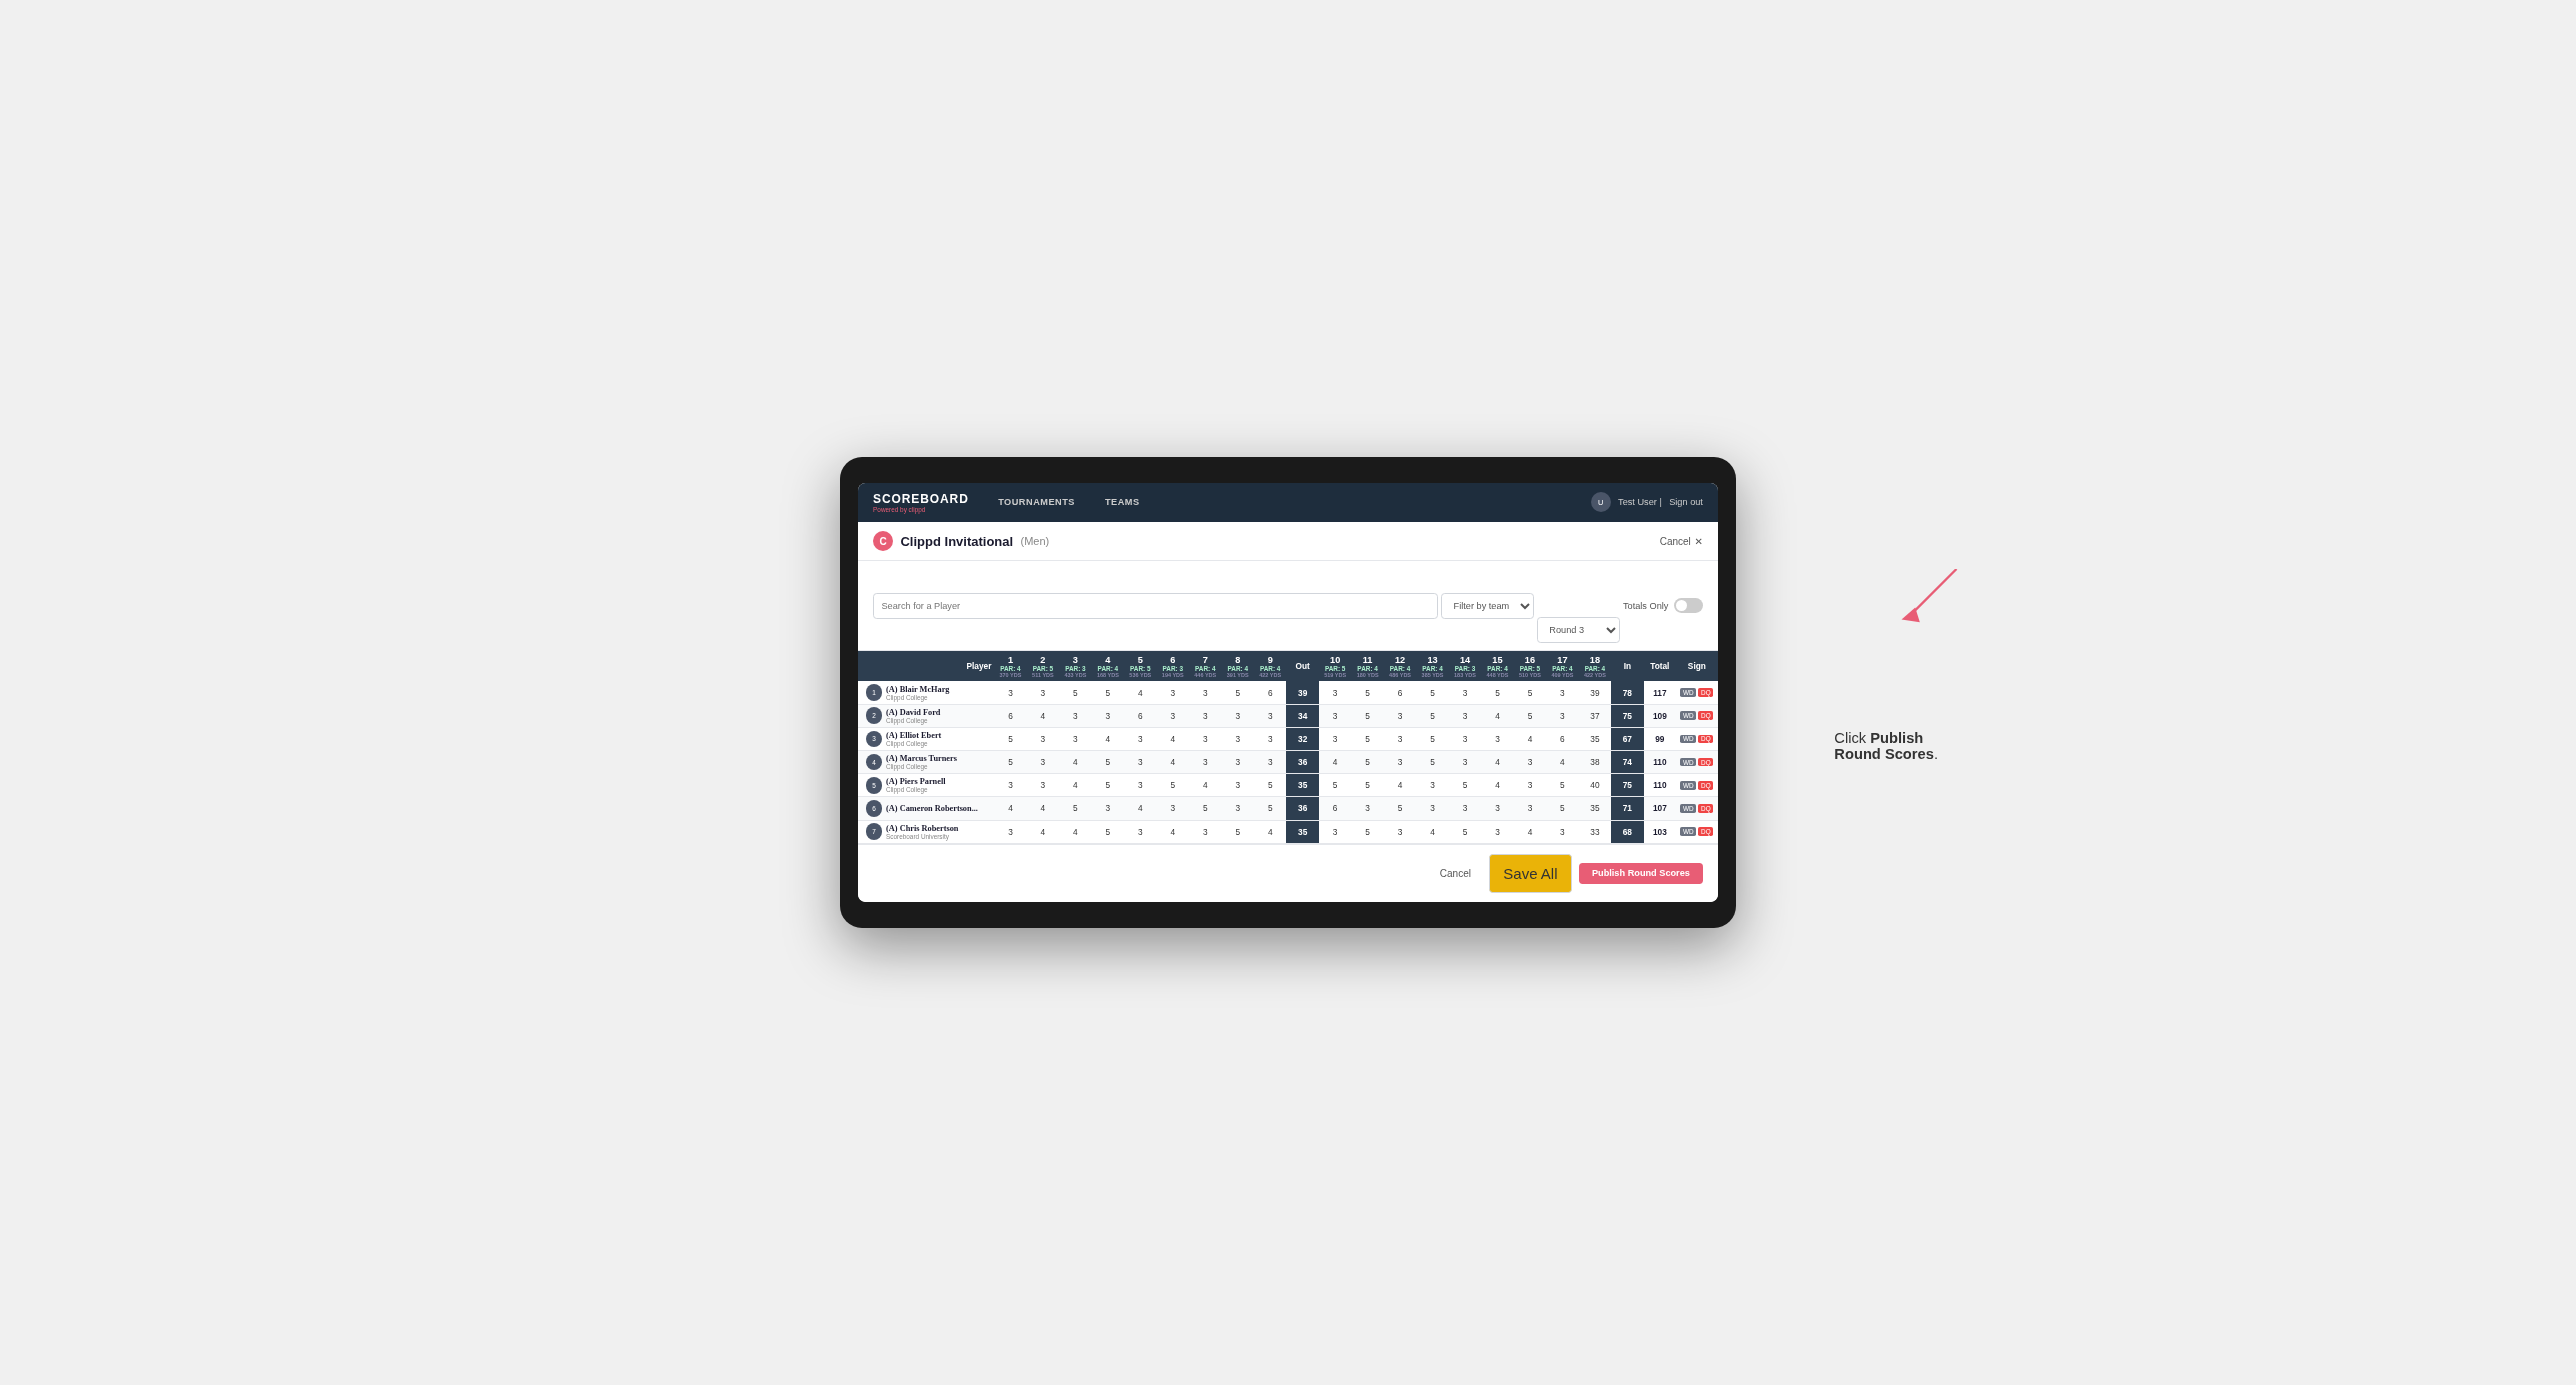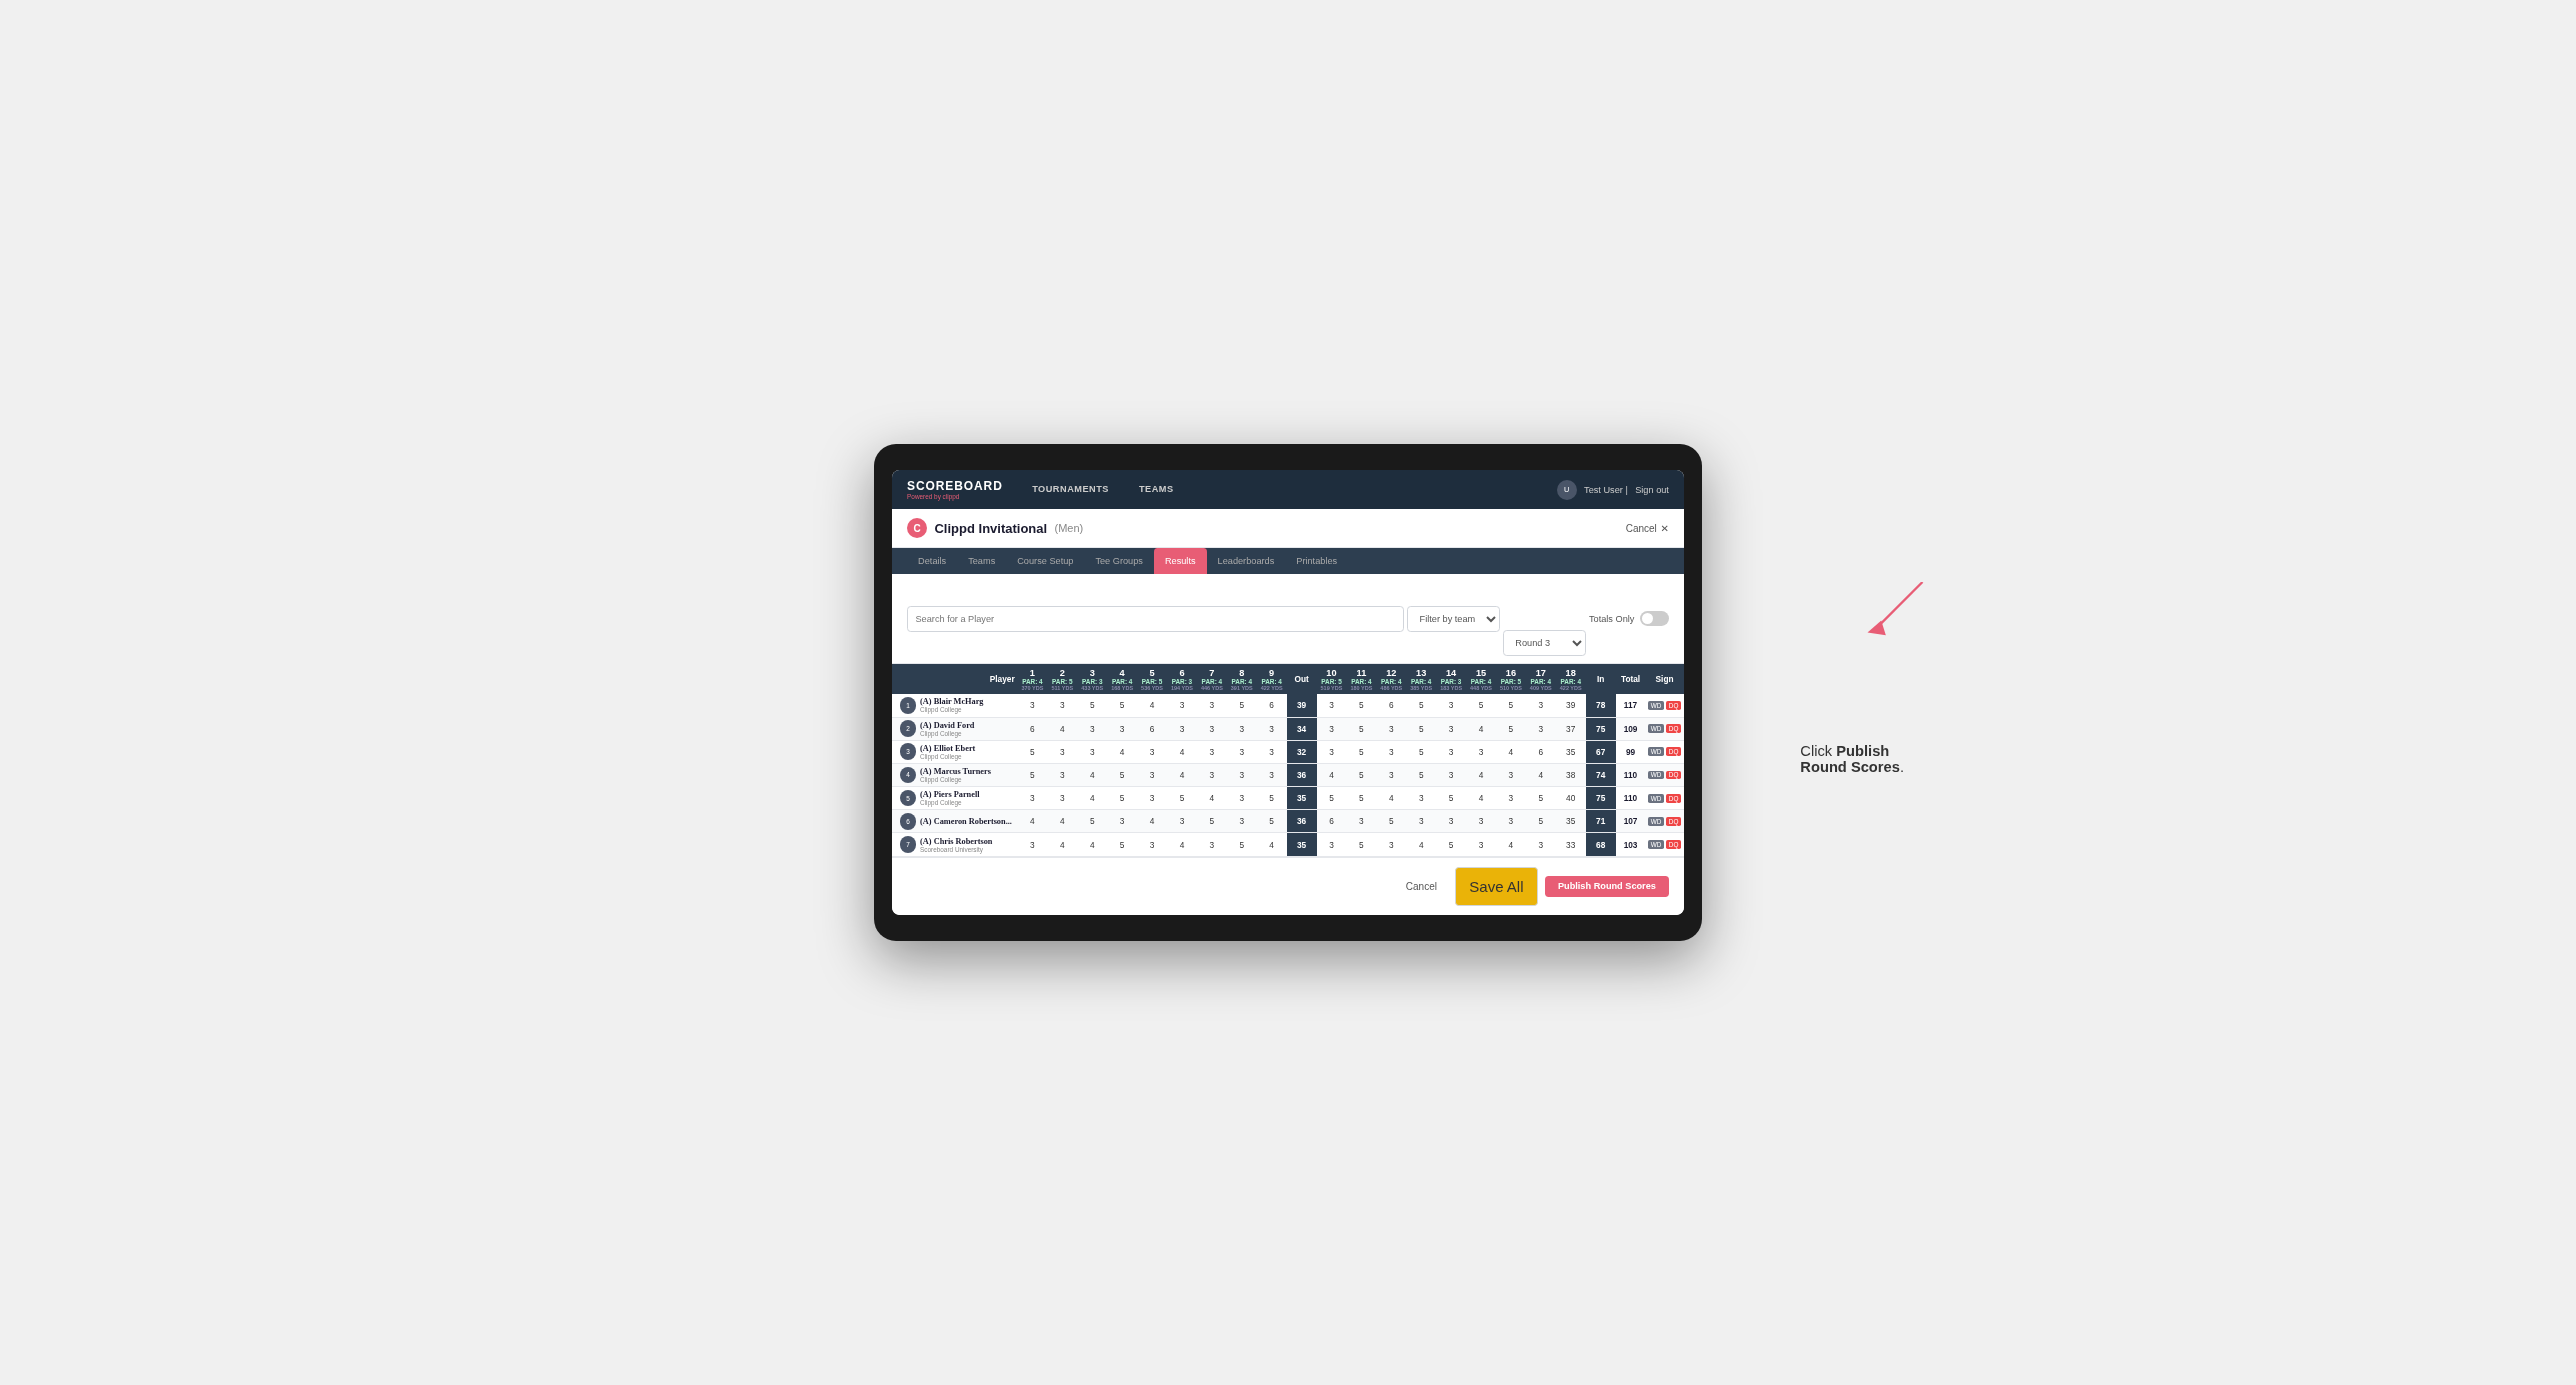--- a/index.html
+++ b/index.html
@@ -8,21 +8,21 @@
       font-family: -apple-system, BlinkMacSystemFont, 'Segoe UI', sans-serif;
       display: flex;
       align-items: center;
       justify-content: center;
       min-height: 100vh;
       padding: 37px;
     }
 
     .scene {
       position: relative;
-      width: 828px;
+      width: 896px;
     }
 
     .tablet {
       background: #1a1a1a;
       border-radius: 22px;
       padding: 26px 18.4px;
       box-shadow: 0 18.4px 55px rgba(0,0,0,0.4);
     }
 
     .screen {
@@ -469,29 +469,20 @@
           <div class="t-logo">C</div>
           <span class="t-name">Clippd Invitational</span>
           <span class="t-type">(Men)</span>
         </div>
         <div class="cancel-btn">
           <span>Cancel</span>
           <span>✕</span>
         </div>
       </div>
 
-      <div class="sub-nav">
-        <div class="sub-tab">Details</div>
-        <div class="sub-tab">Teams</div>
-        <div class="sub-tab">Course Setup</div>
-        <div class="sub-tab">Tee Groups</div>
-        <div class="sub-tab active">Results</div>
-        <div class="sub-tab">Leaderboards</div>
-        <div class="sub-tab">Printables</div>
-      </div>
 
       <div class="toolbar">
         <input class="search-input" type="text" placeholder="Search for a Player" style="">
         <select class="filter-select">
           <option>Filter by team</option>
         </select>
         <select class="round-select">
           <option>Round 3</option>
         </select>
         <div class="totals-toggle">

